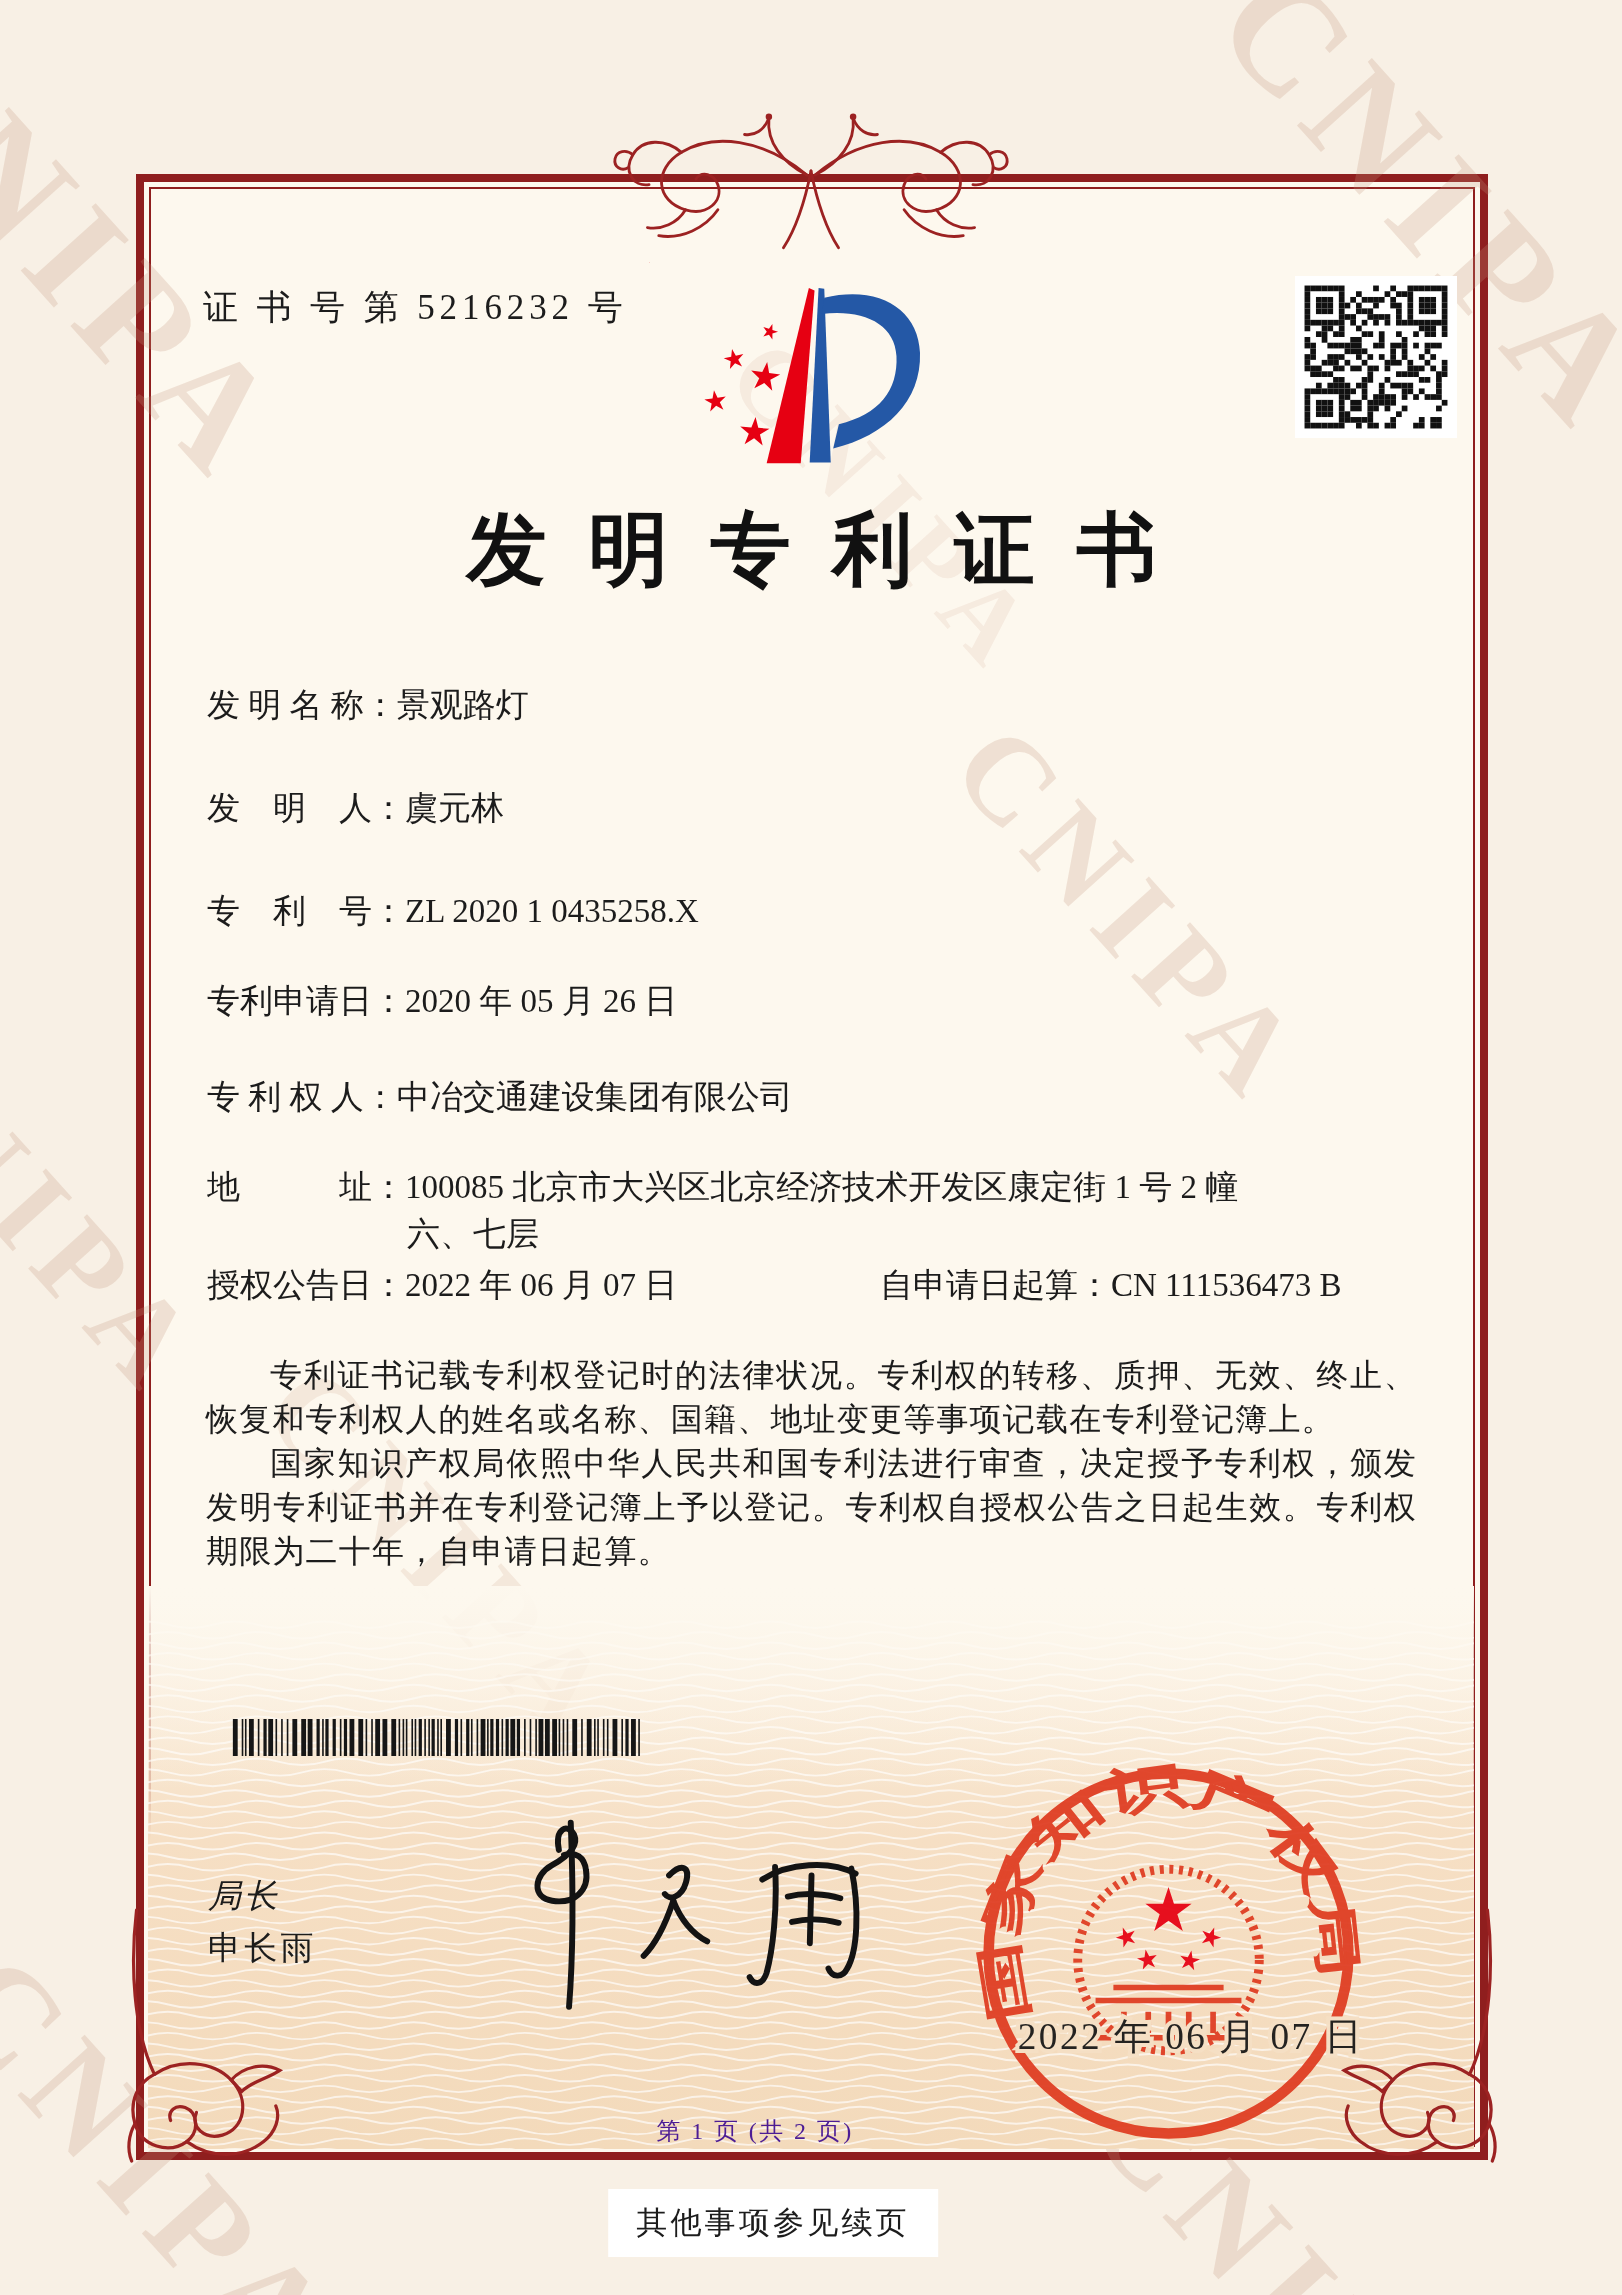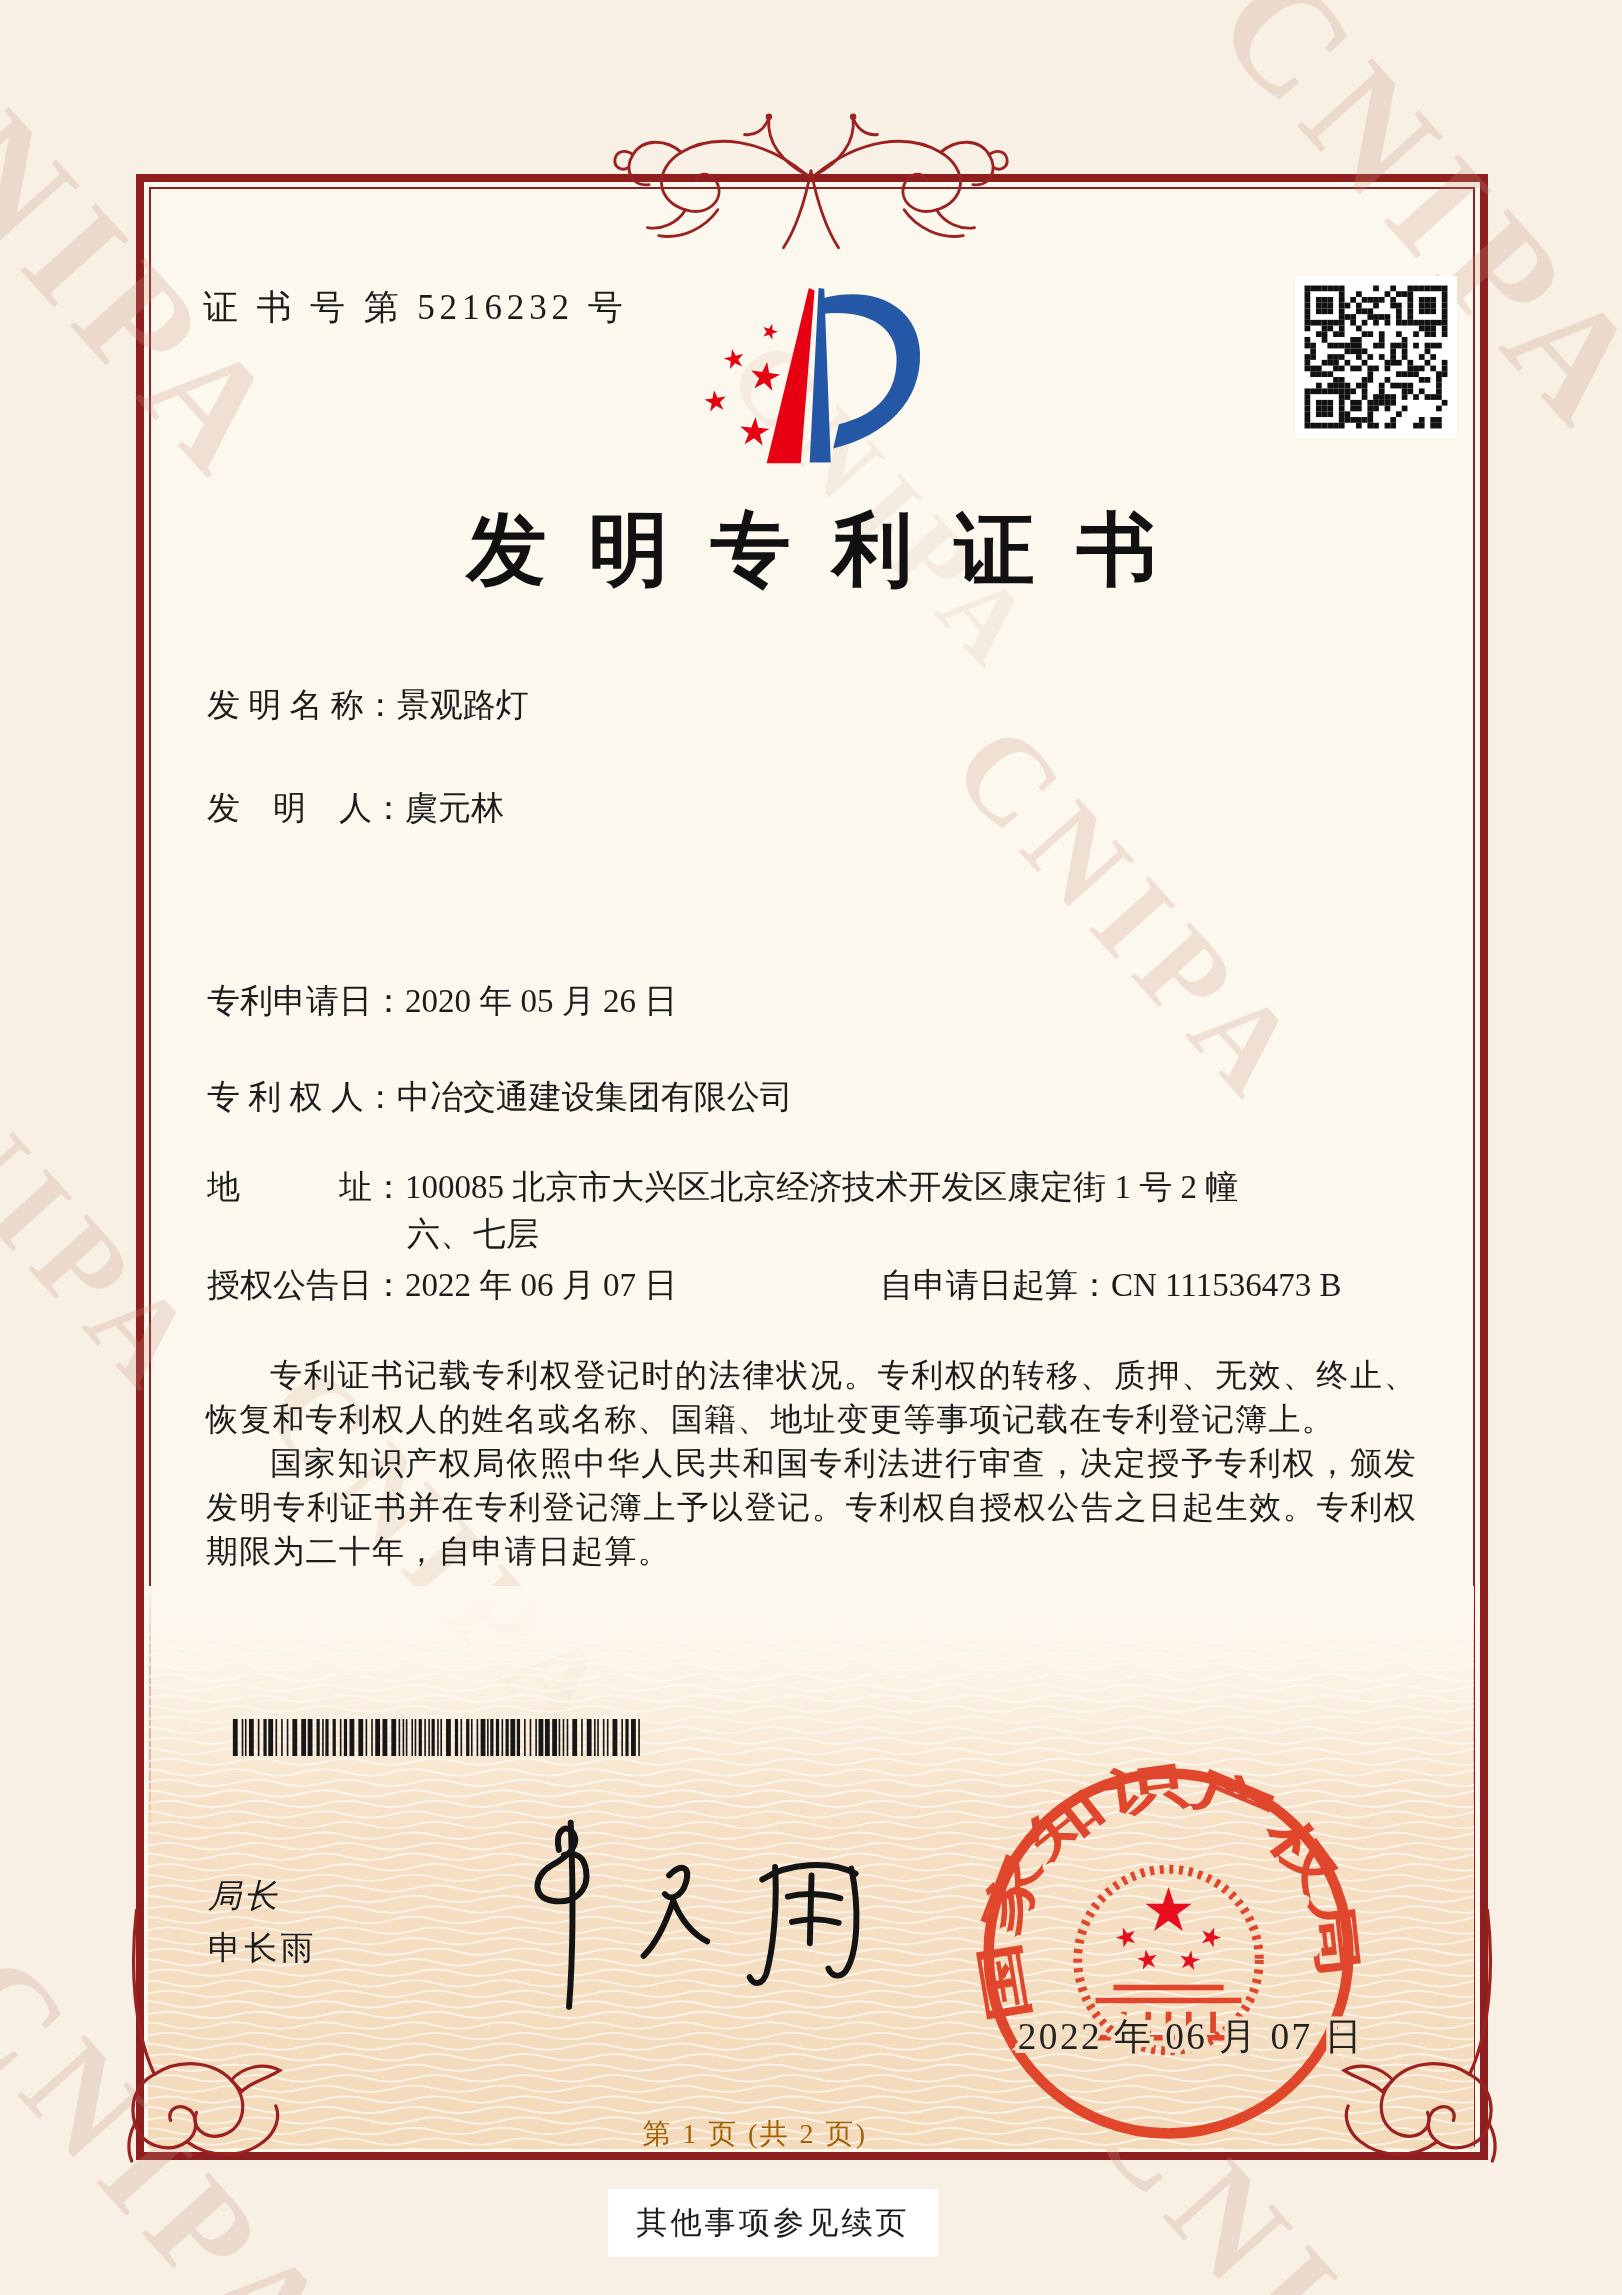--- a/index.html
+++ b/index.html
@@ -38,22 +38,22 @@
   .grantno{position:absolute;left:880px;font-size:33px;z-index:2;white-space:nowrap;}
   .paras{position:absolute;left:206px;top:1353px;width:1211px;font-size:32px;line-height:44px;
          text-align:justify;letter-spacing:1.2px;z-index:2;}
   .paras p{margin:0;text-indent:2em;}
   .barcode{position:absolute;left:231px;top:1719px;z-index:2;}
   .barcode rect{fill:#161616;}
   .signer{position:absolute;left:208px;font-size:33px;z-index:3;letter-spacing:3.2px;}
   .signature{position:absolute;left:500px;top:1816px;z-index:3;}
   .signature path{fill:none;stroke:#131313;stroke-width:7;stroke-linecap:round;stroke-linejoin:round;}
   .seal{position:absolute;left:974px;top:1759px;z-index:3;opacity:.93;}
-  .pagefooter{position:absolute;left:755px;top:2115px;transform:translateX(-50%);font-size:28px;
-              letter-spacing:2.4px;z-index:3;color:#a16207;white-space:nowrap;}
+  .pagefooter{position:absolute;left:755px;top:2115px;transform:translateX(-50%);font-size:24px;
+              letter-spacing:2.4px;z-index:3;color:#4c1d95;white-space:nowrap;}
   .contbox{position:absolute;left:773px;top:2189px;transform:translateX(-50%);background:#ffffff;
            padding:13px 28px;font-size:31px;letter-spacing:3.2px;z-index:2;white-space:nowrap;}
 </style>
 </head>
 <body>
 
 <div class="page">
 
   <div class="wm" style="left:-49px;top:-16px;font-size:154px;">CNIPA</div>
   <div class="wm" style="left:1314px;top:-65px;font-size:154px;">CNIPA</div>
@@ -489,20 +489,23 @@
     </svg>
 
   <div class="title">发明专利证书</div>
 
   <div class="frow" style="top:683px;">
     <span class="lab">发 明 名 称：</span><span>景观路灯</span>
   </div>
   <div class="frow" style="top:786px;">
     <span class="lab">发　明　人：</span><span>虞元林</span>
   </div>
+  <div class="frow" style="top:889px;">
+    <span class="lab">专　利　号：</span><span>ZL 2020 1 0435258.X</span>
+  </div>
   <div class="frow" style="top:979px;">
     <span class="lab">专利申请日：</span><span>2020 年 05 月 26 日</span>
   </div>
   <div class="frow" style="top:1075px;">
     <span class="lab">专 利 权 人：</span><span>中冶交通建设集团有限公司</span>
   </div>
   <div class="frow" style="top:1165px;">
     <span class="lab">地　　　址：</span><span>100085 北京市大兴区北京经济技术开发区康定街 1 号 2 幢</span>
   </div>
   <div class="addr2" style="top:1212px;">六、七层</div>

